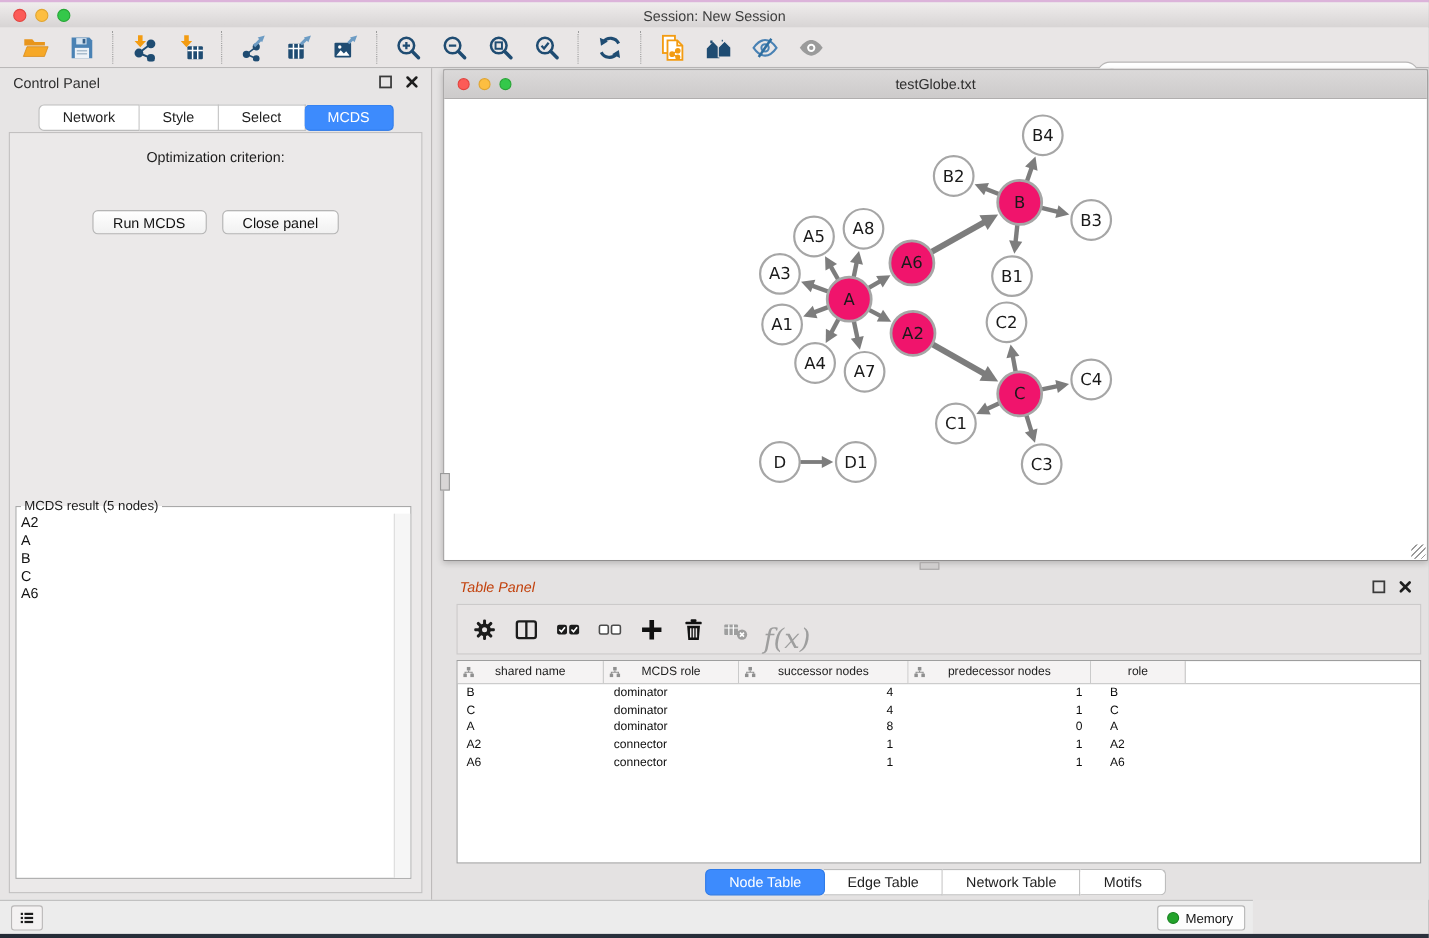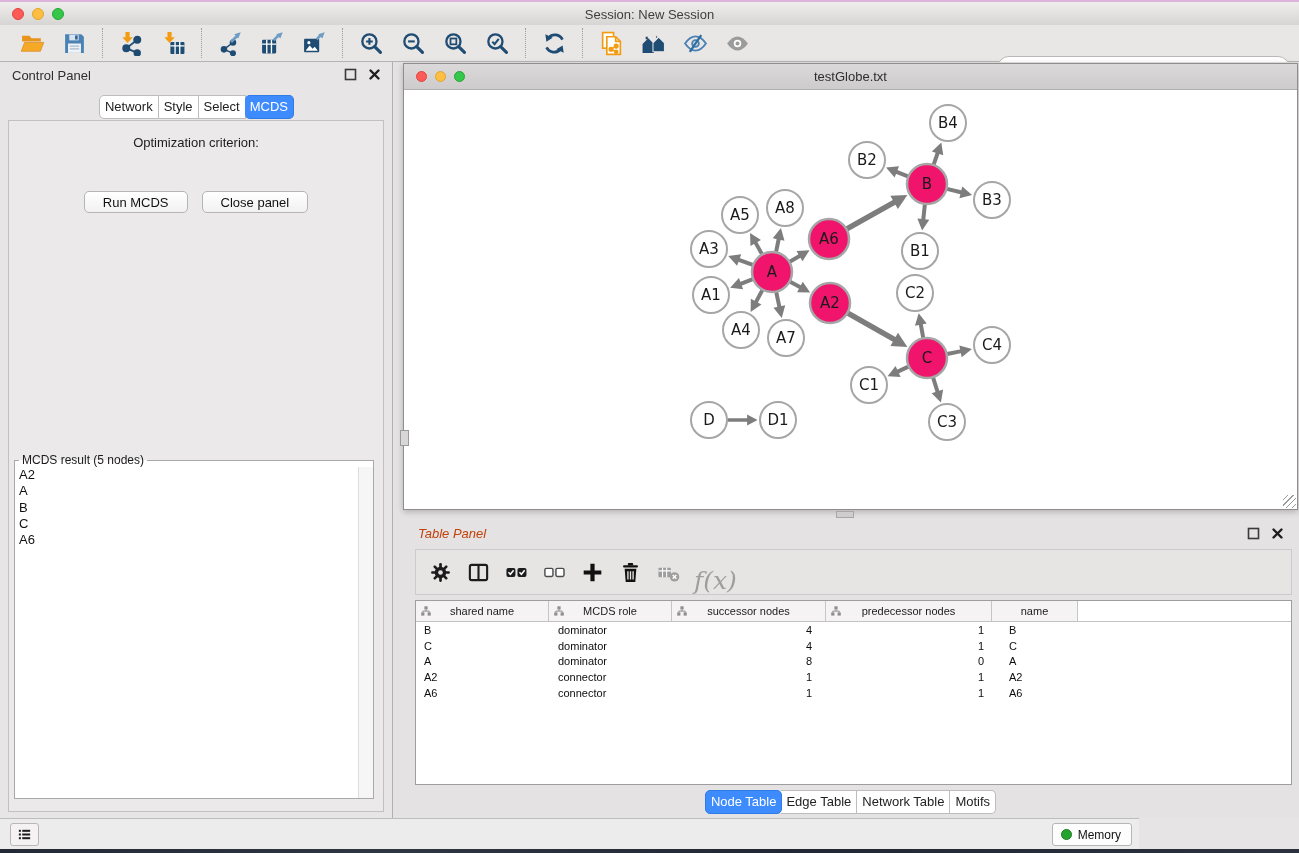--- a/index.html
+++ b/index.html
@@ -28,21 +28,21 @@
   
   .control-panel{position:absolute;left:0;top:62px;width:393px;height:756px;background:#e7e5e5;
     border-right:1px solid #b2b0b0;box-sizing:border-box;}
   .panel-head{position:absolute;left:0;top:0;right:0;height:26px;}
   .panel-title{position:absolute;left:12px;top:6px;font-size:13px;color:#2e2e2e;}
   .panel-icons{position:absolute;right:10px;top:5px;display:flex;gap:9px;}
   .mini-btn{width:15px;height:15px;background:none;border:none;padding:0;display:flex;align-items:center;justify-content:center;}
   .mini-btn svg{width:13px;height:13px;}
   .seg-tabs{position:absolute;top:33px;left:0;right:0;display:flex;justify-content:center;}
   .seg{display:flex;}
-  .seg .tab{height:22px;line-height:22px;padding:0 5px;font-size:13px;color:#222;background:#fff;
+  .seg .tab{height:22px;line-height:22px;padding:0 21px;font-size:13px;color:#222;background:#fff;
     border:1px solid #bdbdbd;border-left:none;cursor:default;text-align:right;}
   .seg .tab:first-child{border-left:1px solid #bdbdbd;border-radius:5px 0 0 5px;}
   .seg .tab:last-child{border-radius:0 5px 5px 0;}
   .seg .tab.active{background:#3d8bfd;color:#fff;border-color:#2f7be8;border-radius:5px;margin:0 -1px;position:relative;}
   .cp-content{position:absolute;left:8px;right:8px;top:58px;bottom:6px;background:#ebe9e9;
     border:1px solid #c2c0c0;box-sizing:border-box;}
   .opt-label{position:absolute;left:0;right:0;top:14px;text-align:center;font-size:13px;color:#1c1c1c;}
   .select-box{position:absolute;left:35px;top:36px;width:314px;height:24px;background:#fff;border:1px solid #ababab;
     border-radius:5px;box-sizing:border-box;font-size:13px;color:#111;display:flex;align-items:center;cursor:default;}
   .select-box .val{padding-left:9px;flex:1;white-space:nowrap;overflow:hidden;}
@@ -671,21 +671,21 @@
                   <g fill="#8f8f8f">
                     <rect x="3.4" y="0.3" width="3.2" height="3.2"></rect>
                     <rect x="0.2" y="6.4" width="3.2" height="3.2"></rect>
                     <rect x="6.6" y="6.4" width="3.2" height="3.2"></rect>
                   </g>
                   <path d="M5 3.5v1.6M1.8 6.4V5.1h6.4v1.3" stroke="#8f8f8f" fill="none" stroke-width="1"></path>
                 </svg></span>
               <span>predecessor nodes</span>
             </div>
             <div class="th" style="width: 86px;">
-              <span>name</span>
+              <span>role</span>
             </div>
           </div>
         <div id="table-body">
             <div class="trow">
               <div class="td" style="width: 133px; text-align: left; padding-left: 8px;">B</div>
               <div class="td" style="width: 123px; text-align: left; padding-left: 9px;">dominator</div>
               <div class="td" style="width: 154px; text-align: right; padding-right: 14px;">4</div>
               <div class="td" style="width: 166px; text-align: right; padding-right: 8px;">1</div>
               <div class="td" style="width: 86px; text-align: left; padding-left: 17px;">B</div>
             </div>

